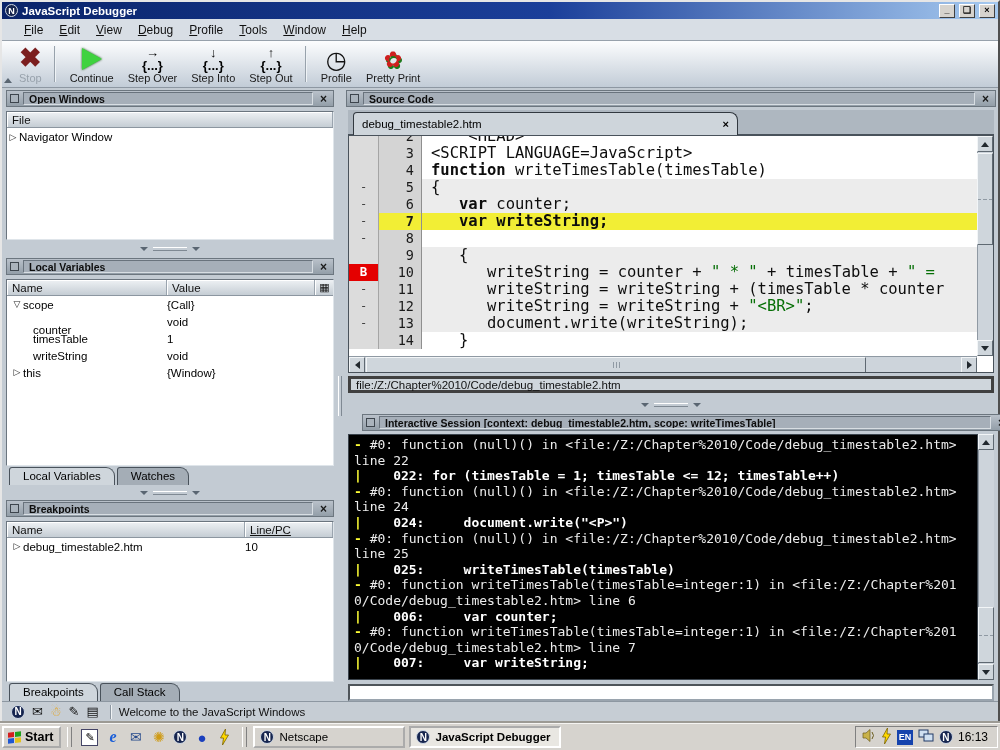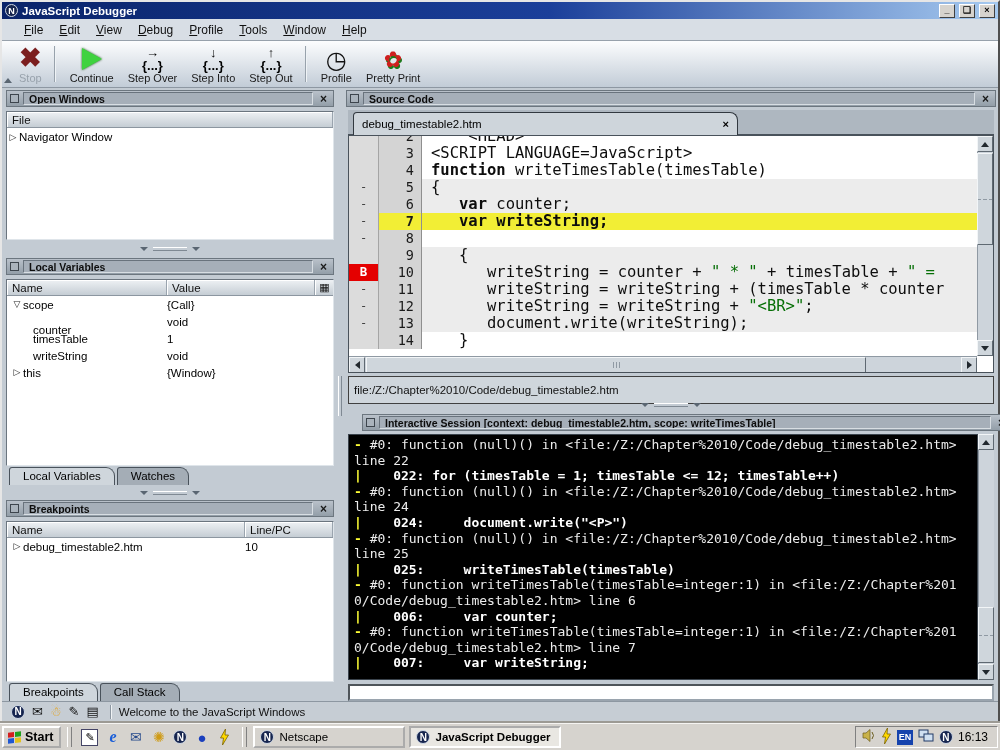--- a/index.html
+++ b/index.html
@@ -91,21 +91,21 @@
     font-size:12px; color:#444; line-height:16px; flex:none; }
   .cmargin.bp { background:#e40000; color:#fff; font-weight:bold; font-size:12.5px; }
   .cnum { width:43px; background:#d4d4d4; border-right:1px solid #8f8f8f; text-align:right;
     padding-right:7px; font-size:13.5px; color:#1a1a1a; line-height:17px; flex:none; }
   .ccode { flex:1; font-size:15.5px; line-height:17px; white-space:pre; overflow:hidden; color:#0d0d0d;
     padding-left:9px; }
   .crow.shade .ccode { background:#ececec; }
   .crow.cur .ccode, .crow.cur .cnum { background:#f2ee35; font-weight:bold; }
   .seg-k { font-weight:bold; }
   .seg-s { color:#066f06; }
-  .filebar { position:absolute; height:28px; background:#cfd6dc; border:1px solid #404040;
+  .filebar { position:absolute; height:17px; background:#cfd6dc; border:3px solid #404040;
     font-size:11.5px; color:#111; display:flex; align-items:center; padding-left:5px; }
 
   
   .vsb { position:absolute; width:16px; background:#cdd4db; border-left:1px solid #8f99a3; }
   .hsb { position:absolute; height:16px; background:#cdd4db; border-top:1px solid #8f99a3; }
   .sbtn { position:absolute; width:16px; height:16px; background:#cfd6dc; border:1px solid;
     border-color:#f2f5f7 #5f6972 #5f6972 #f2f5f7; display:flex; align-items:center; justify-content:center; }
   .sar { width:0; height:0; }
   .sar.up { border-left:4px solid transparent; border-right:4px solid transparent; border-bottom:5px solid #21282e; }
   .sar.dn { border-left:4px solid transparent; border-right:4px solid transparent; border-top:5px solid #21282e; }
@@ -326,21 +326,21 @@
 
   <div class="panel" style="left:4px; top:498px; width:328px; height:201px;">
     <div class="phead">
       <span class="ph-box"></span>
       <span class="ph-title">Breakpoints</span>
       <span class="ph-x">×</span>
     </div>
     <div class="listframe" style="top:21px; bottom:19px;">
       <div class="colhead">
         <div class="colcell" style="width:238px;">Name</div>
-        <div class="colcell" style="flex:1;">Line/PC</div>
+        <div class="colcell" style="flex:1;text-decoration:underline;">Line/PC</div>
       </div>
       <div id="bp-rows">
           <div class="trow">
             <span style="width: 238px; display: inline-flex; padding-left: 4px;">
               <span class="twisty">▷</span>
               <span>debug_timestable2.htm</span>
             </span>
             <span>10</span>
           </div>
         </div>

